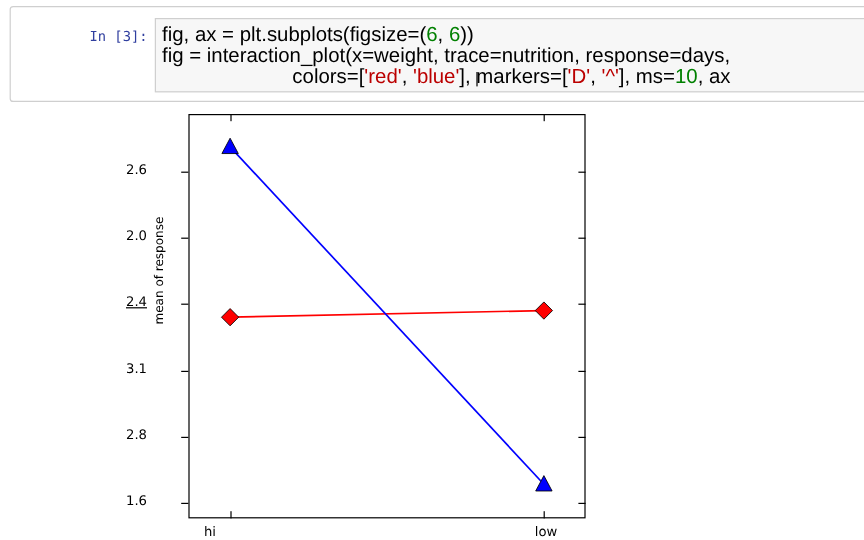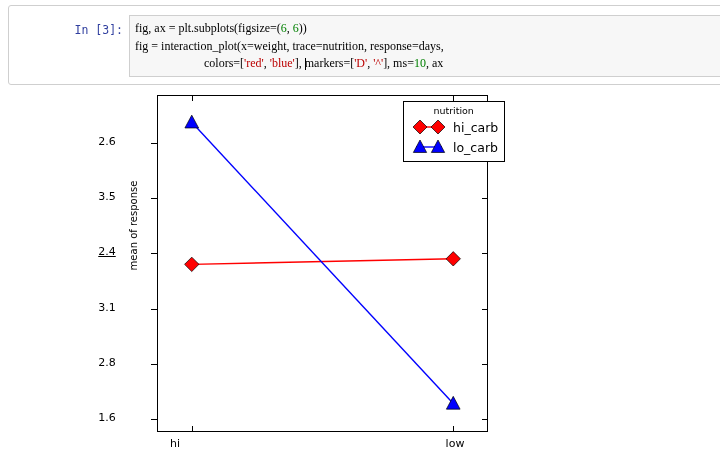--- a/index.html
+++ b/index.html
@@ -43,22 +43,22 @@
     left: 120px; top: 9px;
     width: 606px; height: 62px;
     background: #f7f7f7;
     border: 1px solid #cfcfcf;
     box-sizing: border-box;
     overflow: hidden;
   }
   .code {
     position: absolute;
     left: 5px; top: 4px;
-    font-family: Liberation Serif, serif;
-    font-size: 12px;
+    font-family: Liberation Sans, sans-serif;
+    font-size: 17px;
     line-height: 17.5px;
     color: #000000;
     white-space: pre;
   }
   .code .str { color: #bb0000; }
   .code .num { color: #008000; }
   .caret {
     display: inline-block;
     width: 0;
     border-left: 1px solid #000;
@@ -87,23 +87,23 @@
     top: 132px;
     width: 110px;
     text-align: center;
     transform: rotate(-90deg);
     font-size: 10px;
     color: #000000;
     white-space: nowrap;
   }
   .ytick-label {
     position: absolute;
-    right: 383px;
+    right: 365px;
     width: 40px;
-    text-align: center;
+    text-align: left;
     font-size: 11px;
     color: #000;
     white-space: nowrap;
   }
   .xtick-label {
     position: absolute;
     top: 349px;
     width: 60px;
     text-align: center;
     font-size: 11px;
@@ -192,21 +192,21 @@
         <div class="tick-mark-y-r" style="top: 275.771px;"></div>
         <div class="ytick-label" style="top: 267.771px;">2.8</div>
         <div class="tick-mark-y" style="top: 220.525px;"></div>
         <div class="tick-mark-y-r" style="top: 220.525px;"></div>
         <div class="ytick-label" style="top: 212.525px;">3.1</div>
         <div class="tick-mark-y" style="top: 165.28px;"></div>
         <div class="tick-mark-y-r" style="top: 165.28px;"></div>
         <div class="ytick-label" style="top: 157.28px; text-decoration: underline;">2.4</div>
         <div class="tick-mark-y" style="top: 110.034px;"></div>
         <div class="tick-mark-y-r" style="top: 110.034px;"></div>
-        <div class="ytick-label" style="top: 102.034px;">3.5</div>
+        <div class="ytick-label" style="top: 102.034px;">2.0</div>
         <div class="tick-mark-y" style="top: 54.7877px;"></div>
         <div class="tick-mark-y-r" style="top: 54.7877px;"></div>
         <div class="ytick-label" style="top: 46.7877px;">2.6</div>
       </div>
     <div id="x-ticks">
         <div class="tick-mark-x" style="left: 81.755px;"></div>
         <div class="tick-mark-x-t" style="left: 81.755px;"></div>
         <div class="xtick-label" style="left: 35px;">hi</div>
         <div class="tick-mark-x" style="left: 343.245px;"></div>
         <div class="tick-mark-x-t" style="left: 343.245px;"></div>
@@ -215,36 +215,15 @@
 
     <svg class="plot-svg" id="plot-svg" width="331" height="337">
         <polyline points="34.754999999999995,169.32868852459018 296.245,163.80409836065564" fill="none" stroke="#ff0000" stroke-width="1.4"></polyline>
         <path d="M 34.754999999999995 162.1286885245902 L 41.955 169.32868852459018 L 34.754999999999995 176.52868852459017 L 27.554999999999996 169.32868852459018 Z" fill="#ff0000" stroke="#000000" stroke-width="0.7"></path>
         <path d="M 296.245 156.60409836065566 L 303.445 163.80409836065564 L 296.245 171.00409836065563 L 289.045 163.80409836065564 Z" fill="#ff0000" stroke="#000000" stroke-width="0.7"></path>
         <polyline points="34.754999999999995,27.34672131147545 296.245,308.54836065573755" fill="none" stroke="#0000ff" stroke-width="1.4"></polyline>
         <path d="M 34.754999999999995 20.14672131147545 L 41.59499999999999 32.96272131147545 L 27.914999999999996 32.96272131147545 Z" fill="#0000ff" stroke="#000000" stroke-width="0.7"></path>
         <path d="M 296.245 301.34836065573757 L 303.085 314.16436065573754 L 289.40500000000003 314.16436065573754 Z" fill="#0000ff" stroke="#000000" stroke-width="0.7"></path>
       </svg>
 
-    <div class="legend">
-      <div class="legend-title">nutrition</div>
-      <div id="legend-rows">
-          <div class="legend-row">
-            <svg class="legend-sample" width="40" height="18">
-              <line x1="7" y1="9" x2="33" y2="9" stroke="#ff0000" stroke-width="1.4"></line>
-              <path d="M 11 2 L 18 9 L 11 16 L 4 9 Z" fill="#ff0000" stroke="#000000" stroke-width="0.7"></path>
-              <path d="M 29 2 L 36 9 L 29 16 L 22 9 Z" fill="#ff0000" stroke="#000000" stroke-width="0.7"></path>
-            </svg>
-            <span class="legend-text">hi_carb</span>
-          </div>
-          <div class="legend-row">
-            <svg class="legend-sample" width="40" height="18">
-              <line x1="7" y1="9" x2="33" y2="9" stroke="#0000ff" stroke-width="1.4"></line>
-              <path d="M 11 2 L 17.65 14.46 L 4.3500000000000005 14.46 Z" fill="#0000ff" stroke="#000000" stroke-width="0.7"></path>
-              <path d="M 29 2 L 35.65 14.46 L 22.35 14.46 Z" fill="#0000ff" stroke="#000000" stroke-width="0.7"></path>
-            </svg>
-            <span class="legend-text">lo_carb</span>
-          </div>
-        </div>
-    </div>
 
   </div>
 </div>
 
 </body></html>

